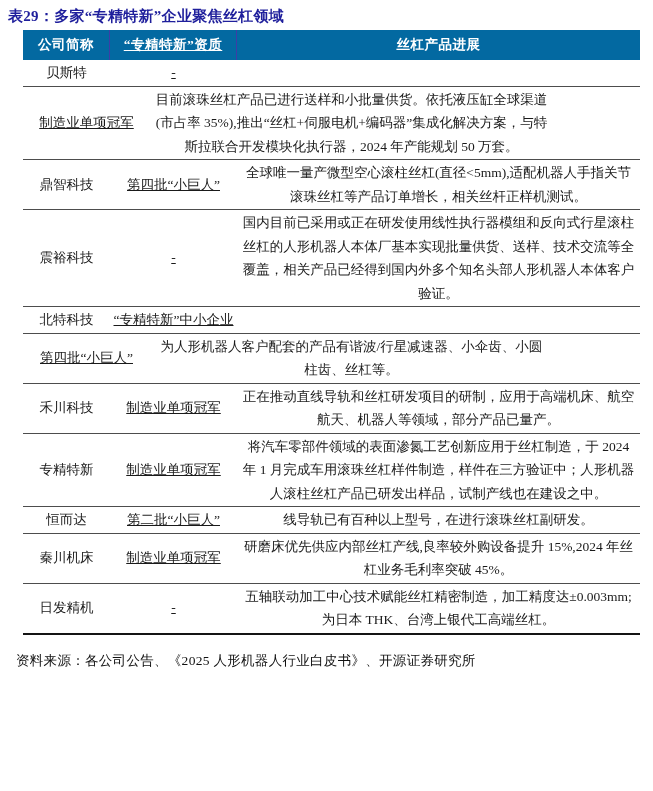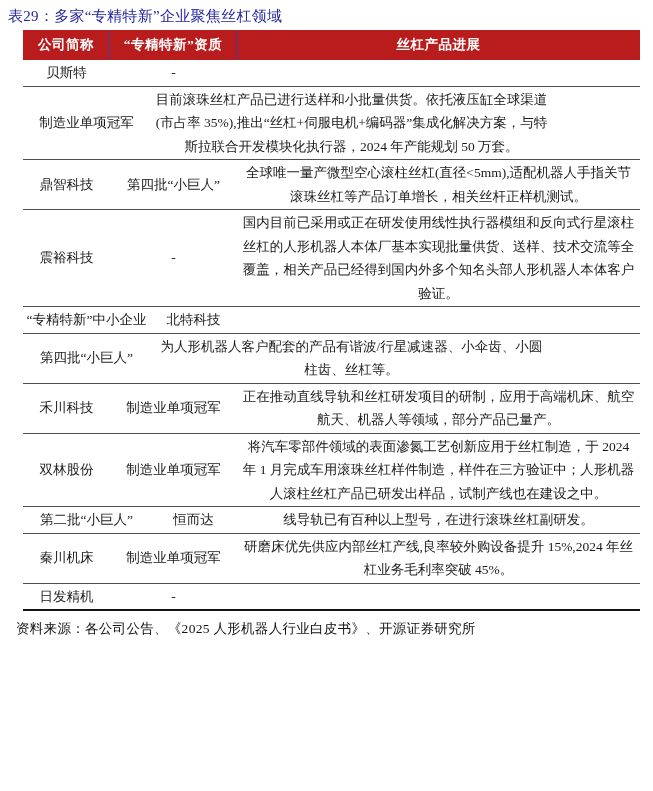--- a/index.html
+++ b/index.html
@@ -9,68 +9,68 @@
   }
   body {
     width: 653px;
     height: 791px;
     overflow: hidden;
     font-family: "Liberation Serif", "DejaVu Serif", serif;
     color: #1a1a1a;
   }
   .page-title {
     color: #1f1f9c;
-    font-weight: 400;
+    font-weight: 700;
     font-size: 15px;
     line-height: 20px;
     margin: 6px 0 4px 8px;
     letter-spacing: 0.3px;
   }
   .table {
     margin-left: 23px;
     width: 617px;
     border-bottom: 2px solid #141414;
   }
   .thead {
     display: flex;
-    background: #b91c1c;
+    background: #0369a1;
     color: #ffffff;
     height: 30px;
     font-size: 13.5px;
     font-weight: 700;
   }
   .th {
     display: flex;
     align-items: center;
     justify-content: center;
     box-sizing: border-box;
     letter-spacing: 0.5px;
   }
   .th.c1, .th.c2 { border-right: 1px solid #3d3da6; }
   .c1 { width: 87px; }
-  .c2 { width: 127px; }
+  .c2 { width: 127px; text-decoration: underline; }
   .c3 { width: 403px; }
   .tr {
     display: flex;
     align-items: center;
   }
   .tr + .tr { border-top: 1px solid #4d4d4d; }
   .td {
     box-sizing: border-box;
     text-align: center;
     font-size: 13.5px;
     line-height: 23.5px;
     padding: 1px 2px;
   }
   .td.c3 { padding: 1px 5px; }
   .source {
     font-size: 13.5px;
     line-height: 20px;
     color: #111111;
-    margin: 8px 0 0 16px;
+    margin: 16px 0 0 16px;
     letter-spacing: 0.3px;
   }
 </style>
 </head>
 <body>
 
 <div class="page-title">表29：多家“专精特新”企业聚焦丝杠领域</div>
 
 <div class="table">
   <div class="thead">
@@ -92,47 +92,48 @@
       <div class="td c1">鼎智科技</div>
       <div class="td c2">第四批“小巨人”</div>
       <div class="td c3">全球唯一量产微型空心滚柱丝杠(直径&lt;5mm),适配机器人手指关节滚珠丝杠等产品订单增长，相关丝杆正样机测试。</div>
     </div>
     <div class="tr">
       <div class="td c1">震裕科技</div>
       <div class="td c2">-</div>
       <div class="td c3">国内目前已采用或正在研发使用线性执行器模组和反向式行星滚柱丝杠的人形机器人本体厂基本实现批量供货、送样、技术交流等全覆盖，相关产品已经得到国内外多个知名头部人形机器人本体客户验证。</div>
     </div>
     <div class="tr">
+      <div class="td c1">北特科技</div>
       <div class="td c2">“专精特新”中小企业</div>
-      <div class="td c1">北特科技</div>
     </div>
     <div class="tr">
       <div class="td c2">第四批“小巨人”</div>
       <div class="td c3">为人形机器人客户配套的产品有谐波/行星减速器、小伞齿、小圆柱齿、丝杠等。</div>
     </div>
     <div class="tr">
       <div class="td c1">禾川科技</div>
       <div class="td c2">制造业单项冠军</div>
       <div class="td c3">正在推动直线导轨和丝杠研发项目的研制，应用于高端机床、航空航天、机器人等领域，部分产品已量产。</div>
     </div>
     <div class="tr">
-      <div class="td c1">双林股份</div>
+      <div class="td c1">专精特新</div>
       <div class="td c2">制造业单项冠军</div>
       <div class="td c3">将汽车零部件领域的表面渗氮工艺创新应用于丝杠制造，于 2024 年 1 月完成车用滚珠丝杠样件制造，样件在三方验证中；人形机器人滚柱丝杠产品已研发出样品，试制产线也在建设之中。</div>
     </div>
     <div class="tr">
+      <div class="td c1">恒而达</div>
       <div class="td c2">第二批“小巨人”</div>
-      <div class="td c1">恒而达</div>
       <div class="td c3">线导轨已有百种以上型号，在进行滚珠丝杠副研发。</div>
     </div>
     <div class="tr">
       <div class="td c1">秦川机床</div>
       <div class="td c2">制造业单项冠军</div>
       <div class="td c3">研磨床优先供应内部丝杠产线,良率较外购设备提升 15%,2024 年丝杠业务毛利率突破 45%。</div>
     </div>
     <div class="tr">
       <div class="td c1">日发精机</div>
       <div class="td c2">-</div>
+      <div class="td c3">五轴联动加工中心技术赋能丝杠精密制造，加工精度达±0.003mm;为日本 THK、台湾上银代工高端丝杠。</div>
     </div>
   </div>
 </div>
 
 <div class="source">资料来源：各公司公告、《2025 人形机器人行业白皮书》、开源证券研究所</div>
 
 </body></html>

